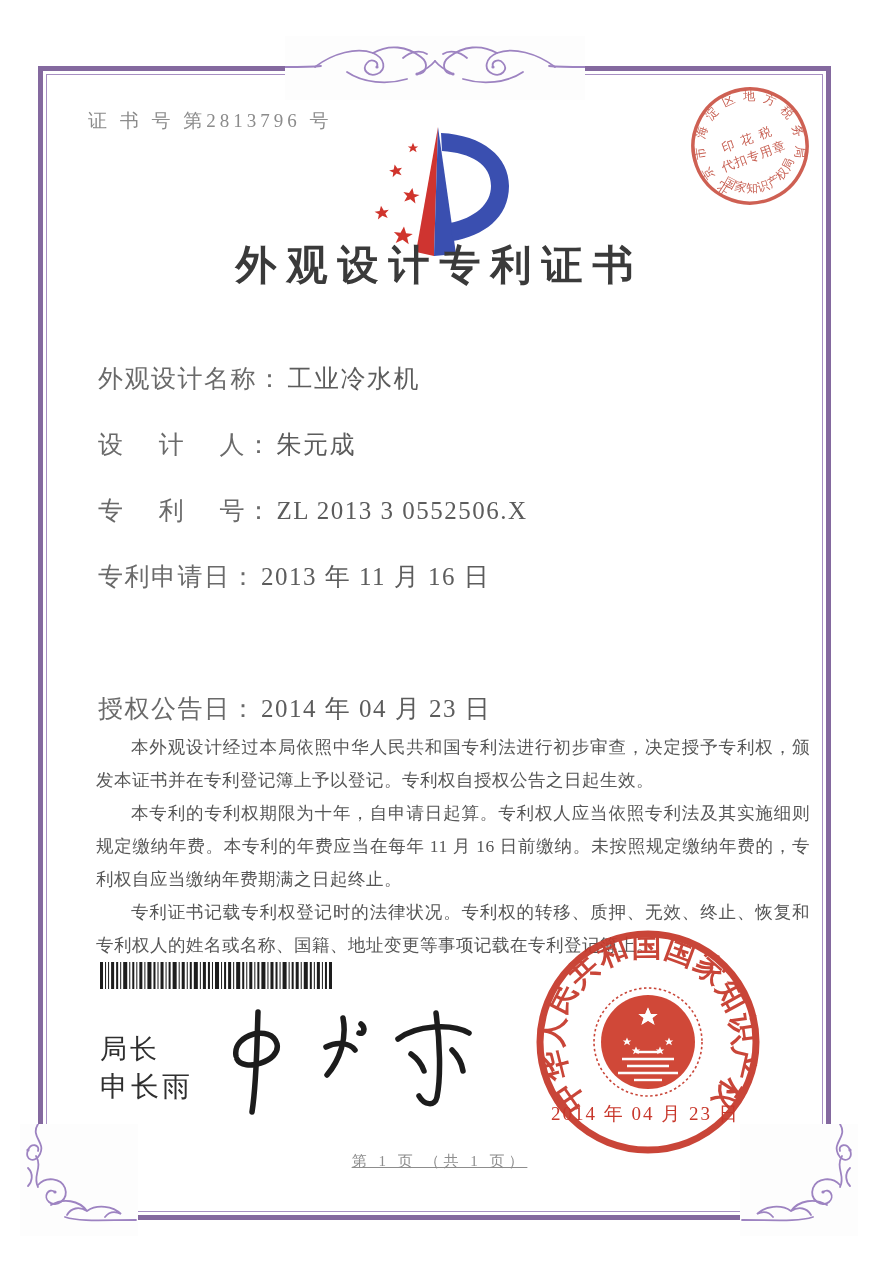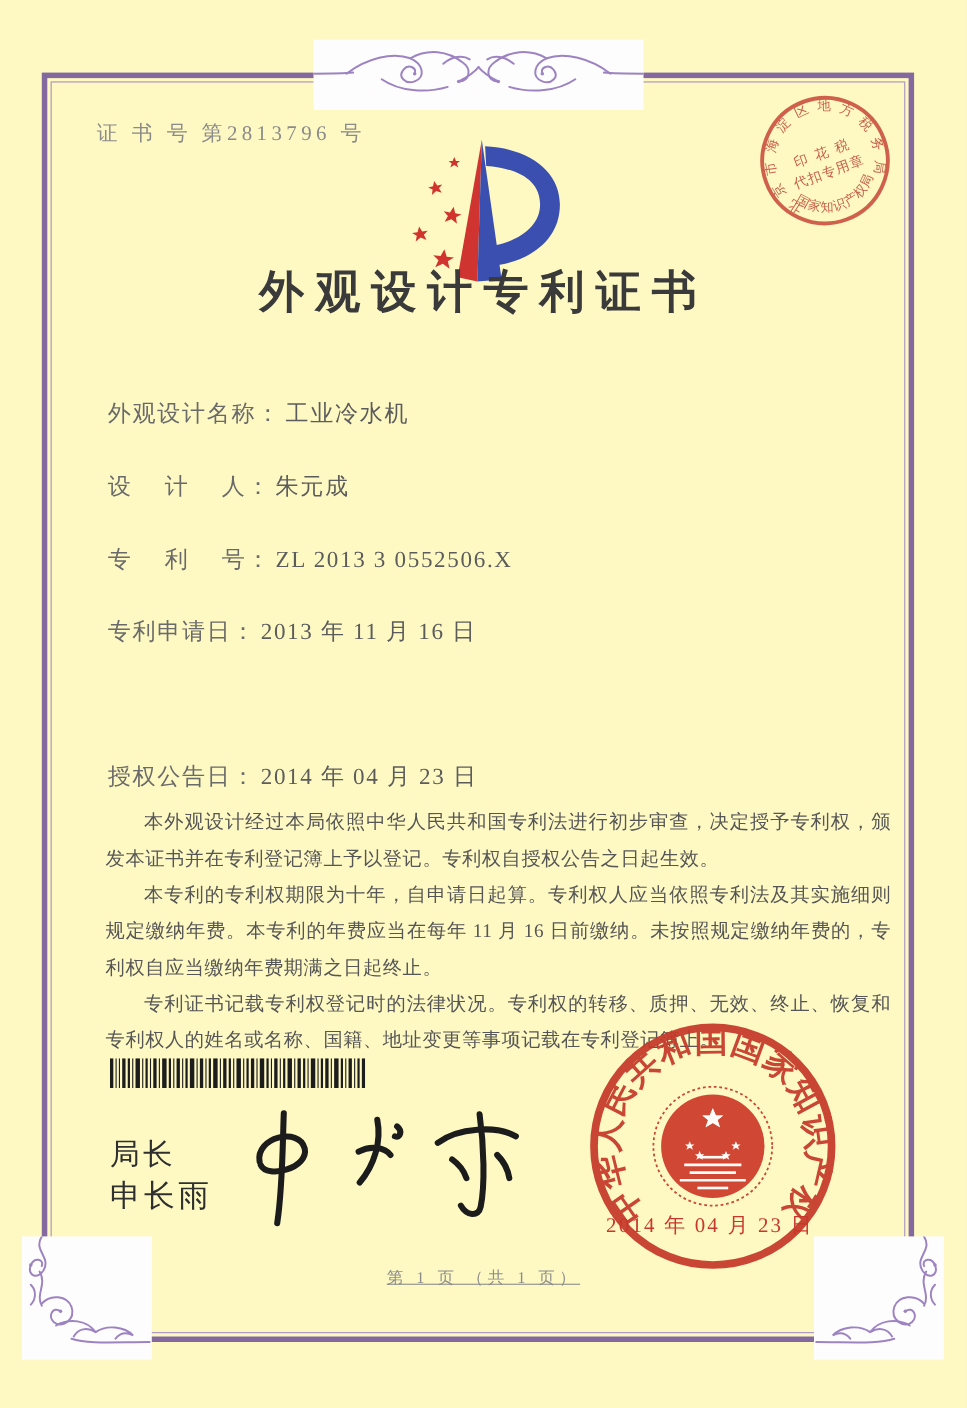--- a/index.html
+++ b/index.html
@@ -1,37 +1,37 @@
 <!DOCTYPE html>
 <html><head>
 <meta charset="utf-8">
 <style>
   html,body{margin:0;padding:0;background:#e8e8e8;}
   .page{
-    position:relative;width:879px;height:1280px;background:#fef9c3;
+    position:relative;width:879px;height:1280px;background:#ffffff;
     font-family:"Liberation Serif","DejaVu Serif",serif;overflow:hidden;
   }
   
   .frame{position:absolute;left:38px;top:66px;width:793px;height:1154px;
          border:5px solid #84699f;box-sizing:border-box;}
   .frame-inner{position:absolute;left:3px;top:3px;right:3px;bottom:3px;
          border:1px solid #a78fc2;}
   .ornament{position:absolute;background:#fdfdfd;}
   .orn-top{left:285px;top:36px;width:300px;height:64px;}
   .orn-bl{left:20px;top:1124px;width:118px;height:112px;}
   .orn-br{left:740px;top:1124px;width:118px;height:112px;}
   .ornament svg{width:100%;height:100%;display:block;}
   
   .cert-no{position:absolute;left:88px;top:108px;font-size:19px;color:#8b8b8b;
            letter-spacing:4px;}
   .logo{position:absolute;left:352px;top:124px;width:170px;height:148px;}
   .title{position:absolute;left:0;top:238px;width:879px;text-align:center;
          font-size:41px;font-weight:600;color:#3a3a3a;letter-spacing:10px;}
   
-  .field{position:absolute;left:98px;font-size:21px;color:#646464;letter-spacing:1.5px;white-space:nowrap;}
+  .field{position:absolute;left:98px;font-size:25px;color:#646464;letter-spacing:1.5px;white-space:nowrap;}
   .f0{top:362px}.f1{top:428px}.f2{top:494px}.f3{top:560px}.f4{top:626px}.f5{top:692px}
   .field .lbl{color:#6a6a6a;}
   .field .val{color:#5c5c5c;margin-left:4px;}
   
   .body-text{position:absolute;left:96px;top:731px;width:714px;font-size:17.5px;
              line-height:33px;color:#565656;text-align:justify;letter-spacing:0.5px;}
   .body-text p{margin:0;text-indent:2em;}
   
   .barcode{position:absolute;left:100px;top:962px;width:232px;height:27px;}
   .director-role{position:absolute;left:100px;top:1031px;font-size:27px;color:#2f2f2f;letter-spacing:3px;

